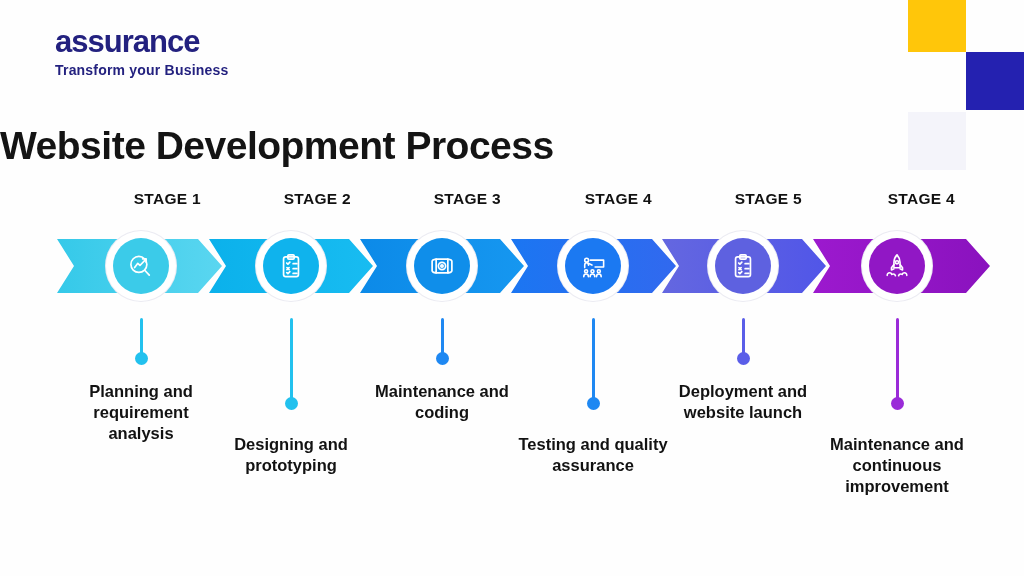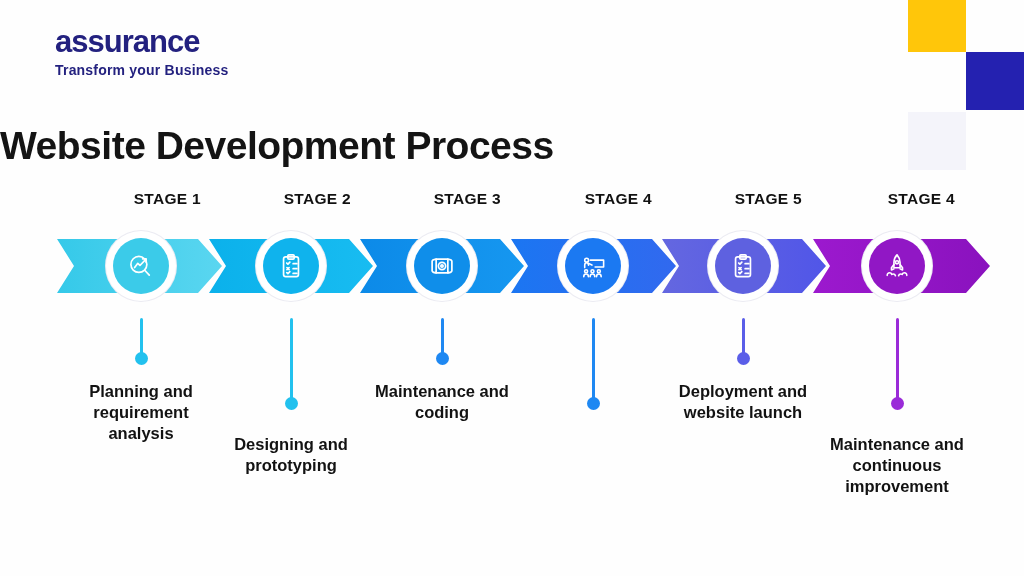--- a/index.html
+++ b/index.html
@@ -170,16 +170,17 @@
   <div class="connector long" style="left: 591.5px; --c: #1E88F2;"></div>
   <div class="dot" style="left: 586.5px; top: 396.5px; --c: #1E88F2;"></div>
   <div class="connector short" style="left: 741.5px; --c: #5A5EE8;"></div>
   <div class="dot" style="left: 736.5px; top: 351.5px; --c: #5A5EE8;"></div>
   <div class="connector long" style="left: 895.5px; --c: #9A2BD8;"></div>
   <div class="dot" style="left: 890.5px; top: 396.5px; --c: #9A2BD8;"></div>
 
   <div class="desc" style="left:211px;top:434px">Designing and prototyping</div>
   <div class="desc" style="left:61px;top:381px">Planning and requirement analysis</div>
   <div class="desc" style="left:362px;top:381px">Maintenance and coding</div>
+  <div class="desc" style="left:513px;top:434px">Testing and quality assurance</div>
   <div class="desc" style="left:817px;top:434px">Maintenance and continuous improvement</div>
   <div class="desc" style="left:663px;top:381px">Deployment and website launch</div>
 
 </div>
 
 </body></html>

